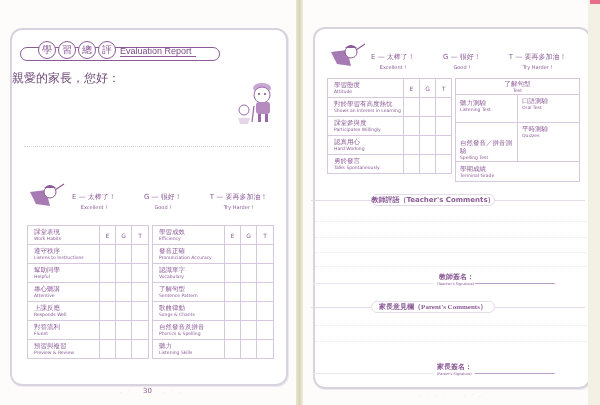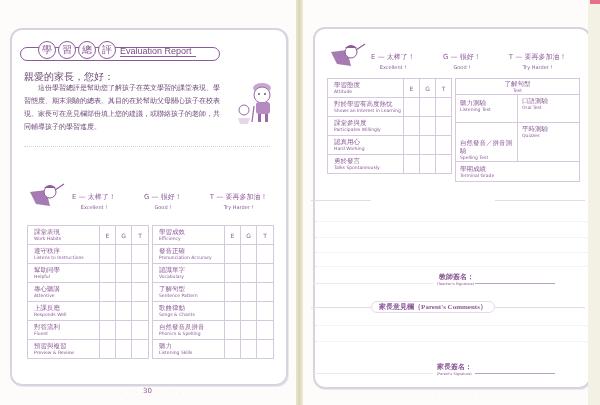--- a/index.html
+++ b/index.html
@@ -16,21 +16,21 @@
   .frame { position: absolute; border: 2px solid #d9d3de; border-radius: 12px; background: #fff; box-shadow: 1px 1px 0 #ece8ef; }
   .left .frame { left: 10px; top: 28px; width: 278px; height: 358px; }
   .right .frame { left: 10px; top: 27px; width: 278px; height: 362px; }
 
   
   .title-pill { position: absolute; left: 20px; top: 47px; width: 200px; height: 14px; border: 1.5px solid #8b5a97; border-radius: 8px; }
   .title-badges { position: absolute; left: 38px; top: 41px; display: flex; gap: 2px; }
   .badge { width: 18px; height: 18px; border-radius: 50%; border: 1.5px solid #8b5a97; background: #fff; font-size: 10px; color: #8b5a97; display: flex; align-items: center; justify-content: center; font-family: "DejaVu Serif", serif; }
   .title-text { position: absolute; left: 120px; top: 46px; font-size: 9px; color: #7a4a85; font-family: "Liberation Sans", sans-serif; border-bottom: 1px solid #8b5a97; padding-right: 4px; }
 
-  .greeting { position: absolute; left: 24px; top: 70px; font-size: 10px; color: #6e4a78; }
+  .greeting { position: absolute; left: 12px; top: 70px; font-size: 12px; color: #6e4a78; }
   .intro { position: absolute; left: 24px; top: 82px; width: 200px; font-size: 7px; line-height: 13px; color: #6e4a78; text-indent: 14px; }
 
   .illus-grandpa { position: absolute; left: 234px; top: 78px; width: 48px; height: 48px; }
   .hero { position: absolute; width: 40px; height: 30px; }
 
   .sep-line { position: absolute; height: 0; border-top: 1px dotted #d6cfe0; }
 
   .legend { position: absolute; display: flex; }
   .legend-item { text-align: center; }
   .legend-item .zh { font-size: 7px; color: #8b5a97; white-space: nowrap; }
@@ -70,21 +70,20 @@
   <div class="title-pill"></div>
   <div class="title-badges">
     <div class="badge">學</div>
     <div class="badge">習</div>
     <div class="badge">總</div>
     <div class="badge">評</div>
   </div>
   <div class="title-text">Evaluation Report</div>
 
   <div class="greeting">親愛的家長，您好：</div>
-  <div class="intro">這份學習總評是幫助您了解孩子在英文學習的課堂表現、學習態度、期末測驗的總表。其目的在於幫助父母關心孩子在校表現。家長可在意見欄部份填上您的建議，或聯絡孩子的老師，共同輔導孩子的學習進度。</div>
 
   <svg class="illus-grandpa" viewBox="0 0 48 48">
     <ellipse cx="28" cy="10" rx="9" ry="5" fill="#c9a7d3"></ellipse>
     <circle cx="28" cy="17" r="8" fill="#fff" stroke="#9b6aa8" stroke-width="1"></circle>
     <circle cx="25" cy="16" r="1" fill="#7a4a85"></circle>
       <circle cx="31" cy="16" r="1" fill="#7a4a85"></circle>
     <rect x="22" y="24" width="14" height="12" rx="3" fill="#b48abf"></rect>
     <rect x="24" y="36" width="3" height="8" fill="#9b6aa8"></rect>
       <rect x="31" y="36" width="3" height="8" fill="#9b6aa8"></rect>
     <line x1="20" y1="28" x2="18" y2="44" stroke="#9b6aa8" stroke-width="1.2"></line>
@@ -385,20 +384,21 @@
       <td class="lbl" colspan="2">
             <span class="zh">學期成績</span>
             <span class="en">Terminal Grade</span>
           </td>
     </tr>
   </tbody>
     </table>
 
   <div class="section-head" style="top:194px;">
     <div class="line" style="left:8px; width:60px;"></div>
+    <div class="pill" style="left:68px; width:124px;">教師評語（Teacher's Comments）</div>
     <div class="line" style="left:192px; width:90px;"></div>
   </div>
   <div class="dotted-row" style="top:221px;"></div>
   <div class="dotted-row" style="top:237px;"></div>
   <div class="dotted-row" style="top:252px;"></div>
   <div class="dotted-row" style="top:266px;"></div>
   <div class="sig" style="left:134px; top:272px;">
     <div class="zh">教師簽名：</div>
     <div class="en">(Teacher's Signature)</div>
   </div>

